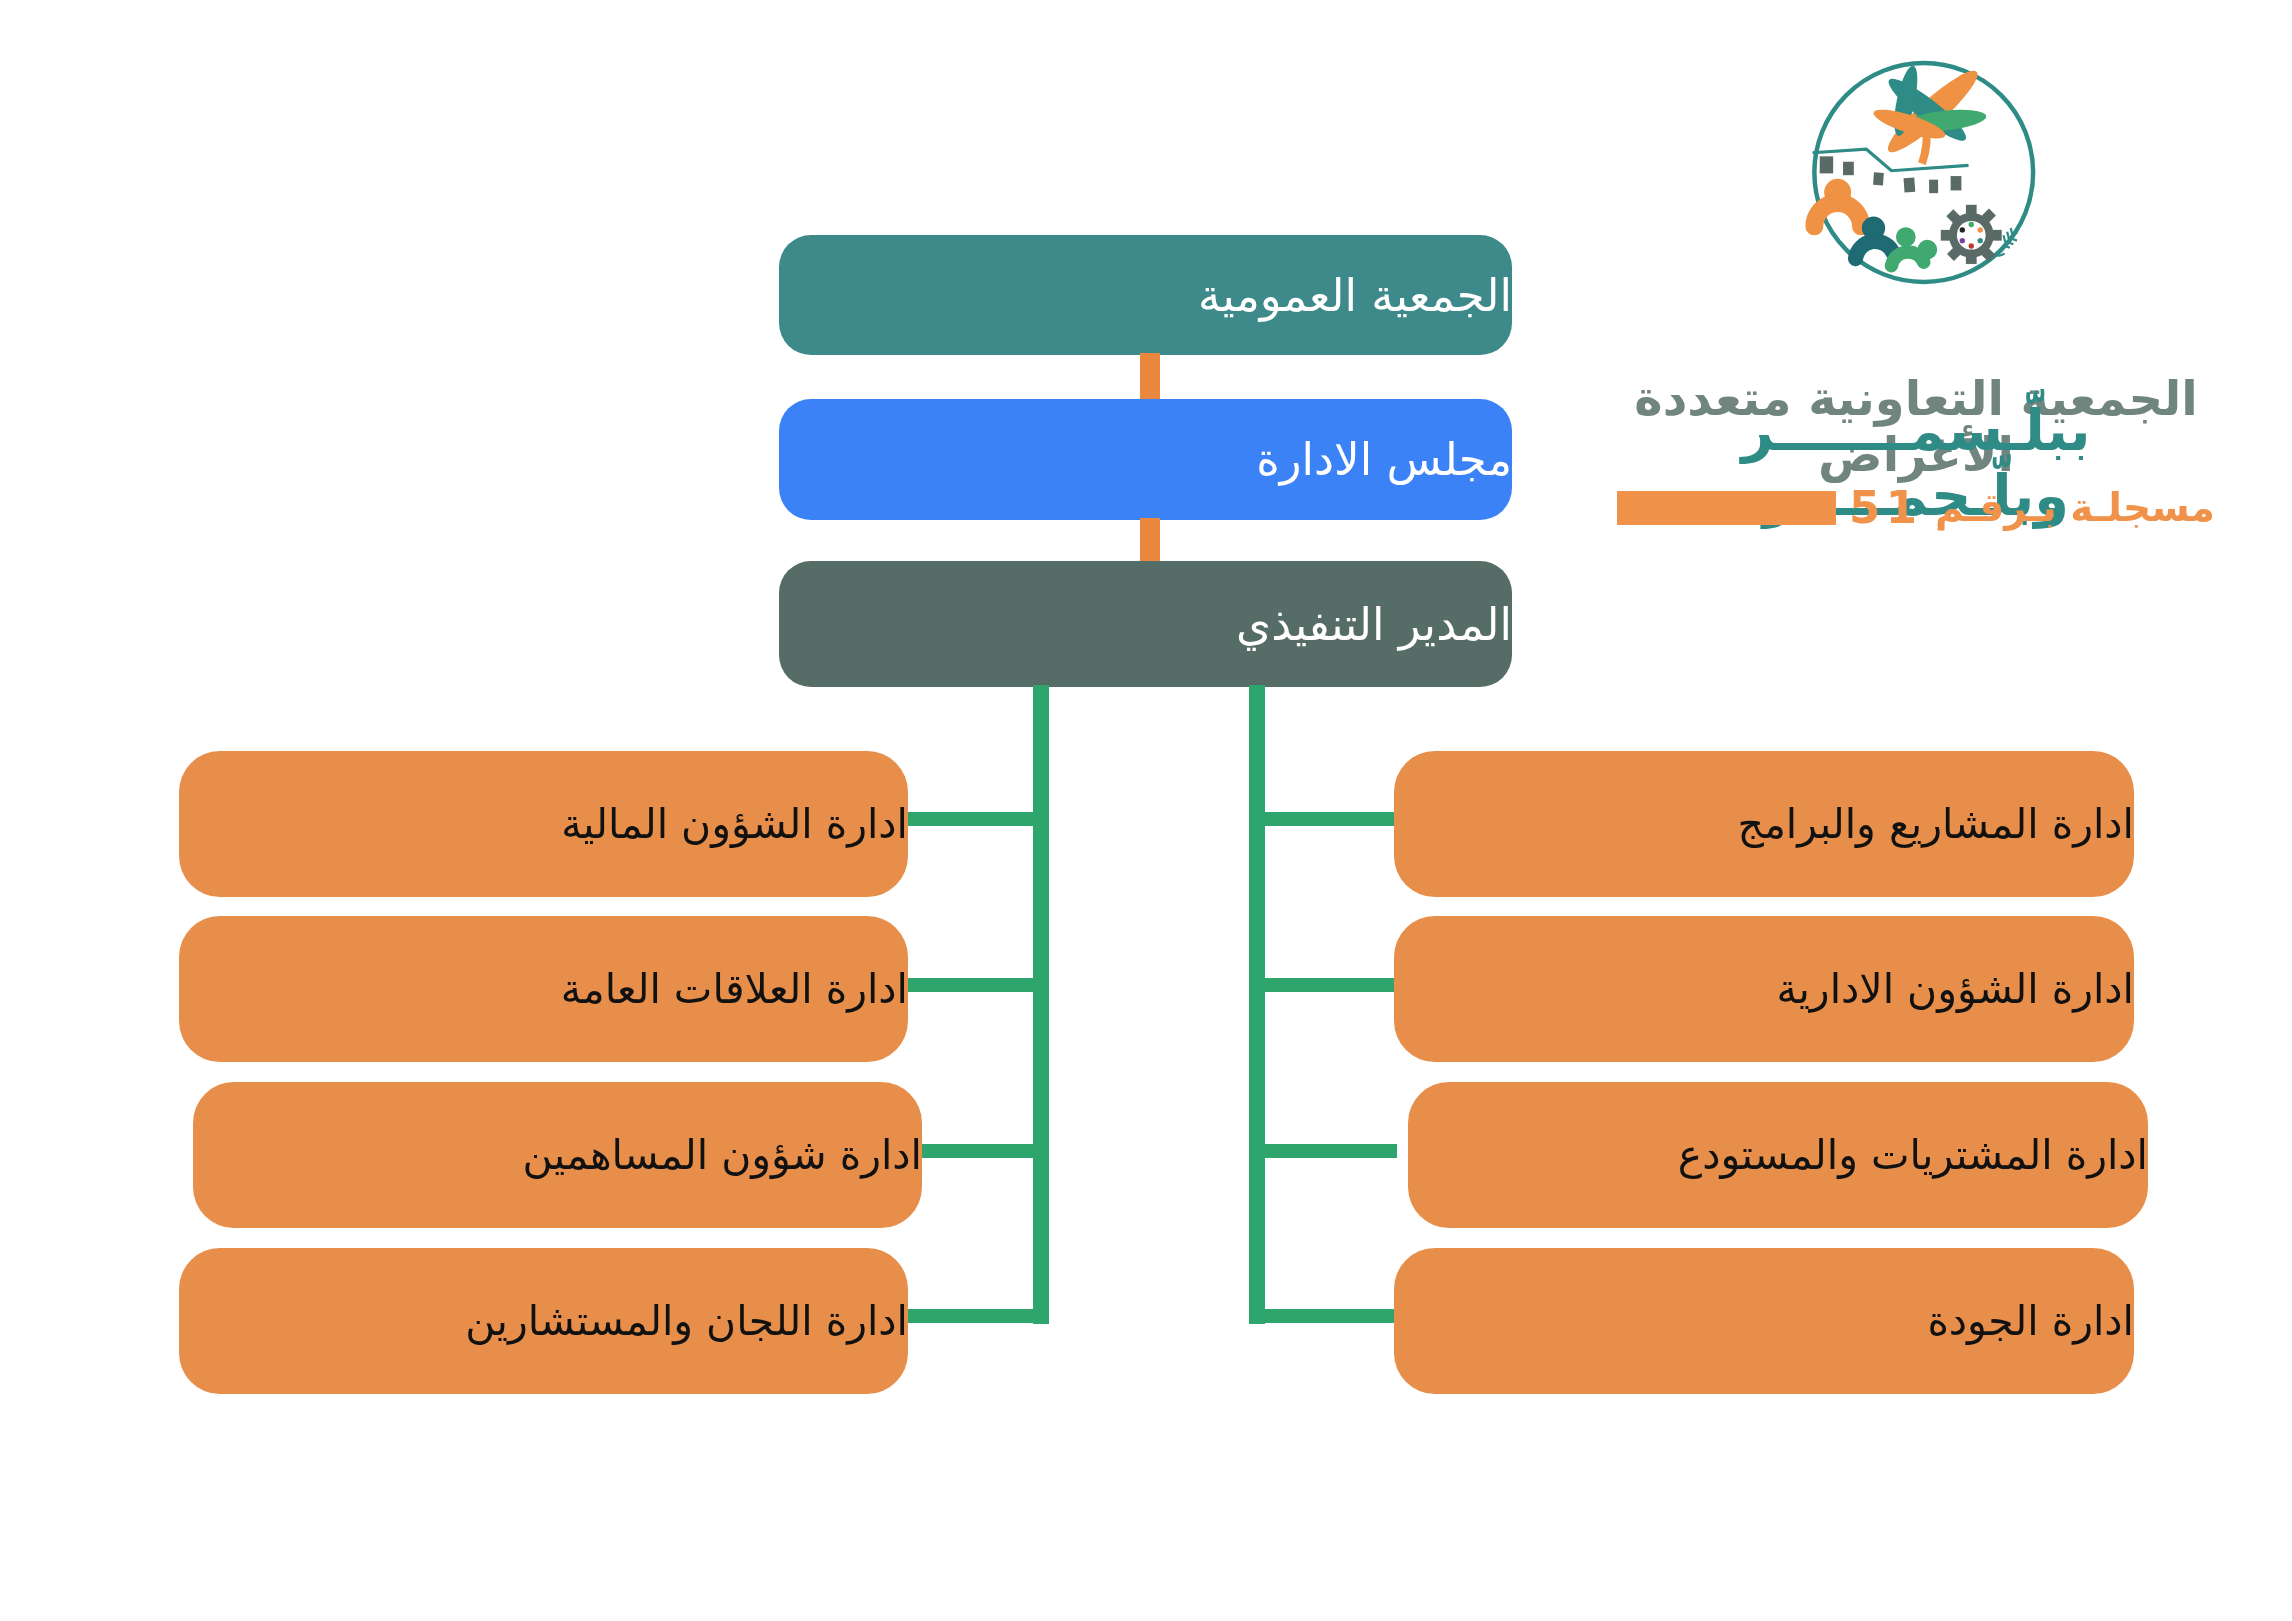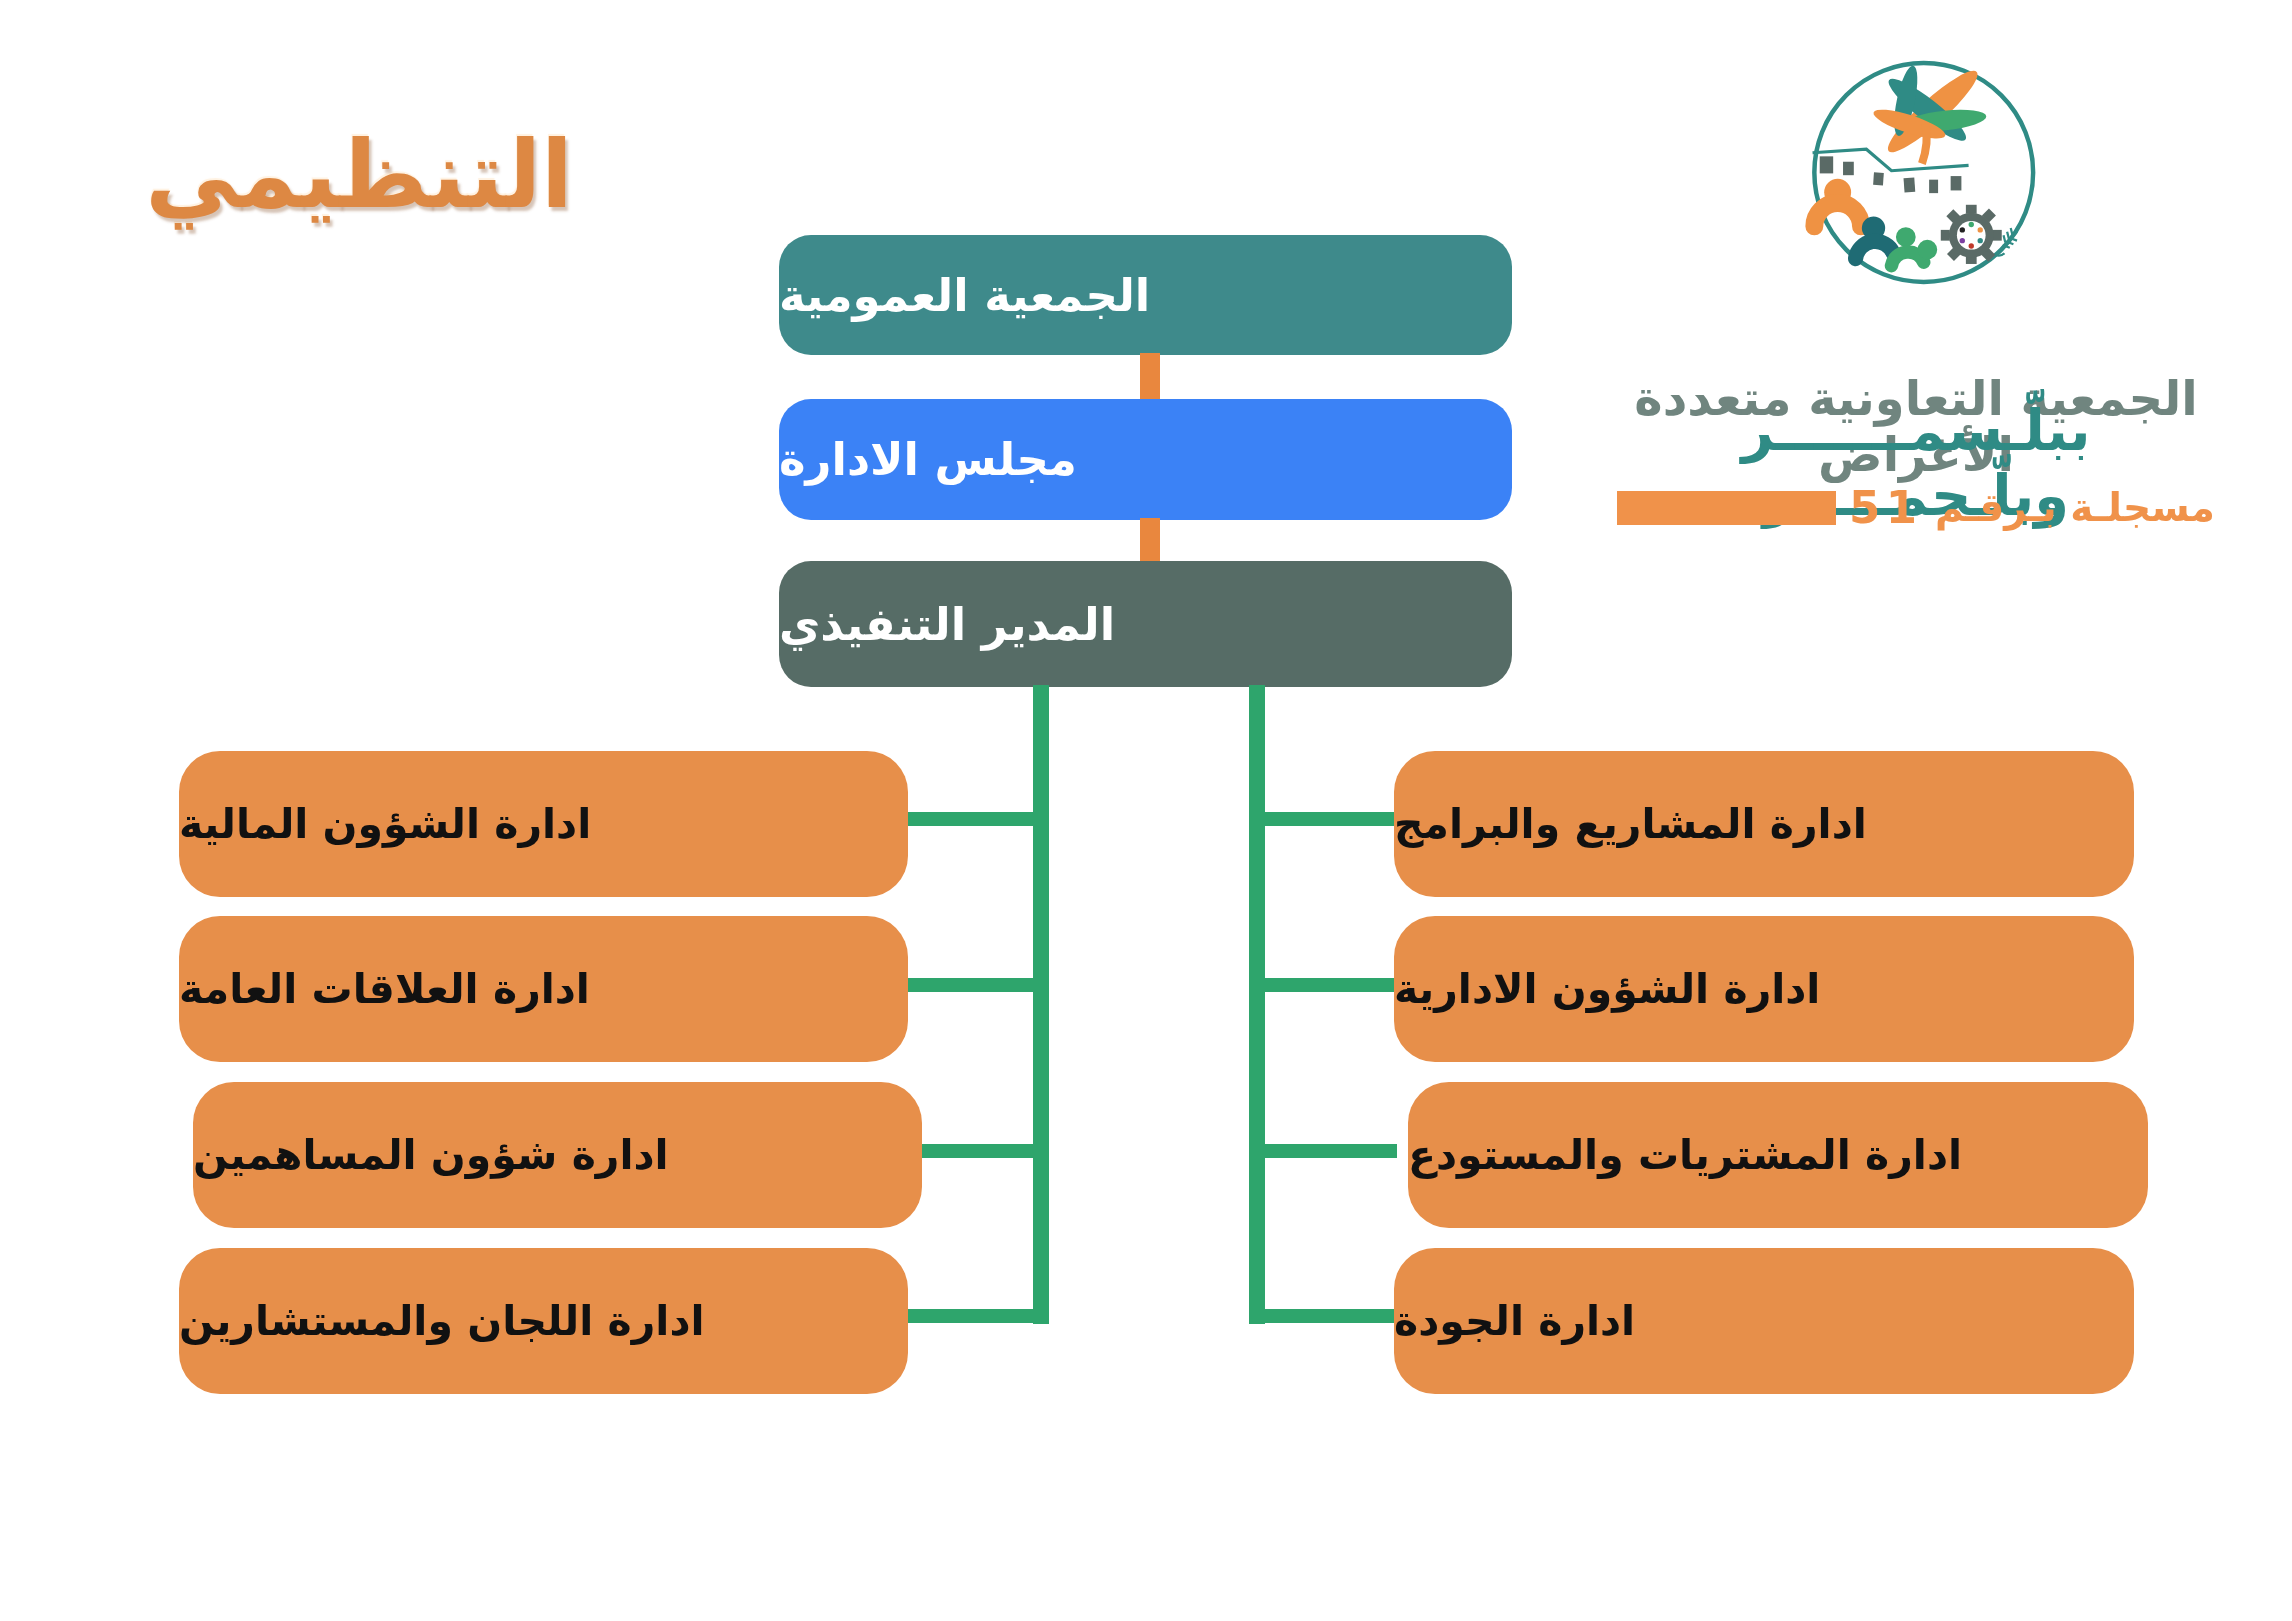--- a/index.html
+++ b/index.html
@@ -14,22 +14,22 @@
   .main-title{
     left:107px;top:115px;width:466px;
     text-align:right;direction:rtl;
     font-size:93px;font-weight:bold;line-height:1.30;
     color:#DD8843;
     text-shadow:2.7px 3.6px 2.7px rgba(120,60,15,.30), -0.9px -1.8px 0.9px rgba(255,235,210,.65);
   }
 
   
   .node{
-    display:flex;align-items:center;justify-content:flex-end;
-    direction:rtl;text-align:center;font-weight:bold;
+    display:flex;align-items:center;justify-content:flex-start;
+    direction:rtl;text-align:center;font-weight:normal;
   }
   .node-top{
     left:779px;width:733px;border-radius:32px;
     color:#ffffff;font-size:45px;
   }
   .n1{top:235px;height:120px;background:#3E8A8B;}
   .n2{top:399px;height:121px;background:#3b82f6;}
   .n3{top:561px;height:126px;background:#566C66;}
 
   .dept{
@@ -71,21 +71,20 @@
     color:#F0924A;font-weight:bold;
   }
   .reg-label{font-size:39px;letter-spacing:1.8px;white-space:nowrap;}
   .reg-number{font-size:45px;letter-spacing:5.4px;}
   .reg-bar{flex:1;height:34px;background:#F0924A;}
 </style>
 </head>
 <body>
 
 <div class="abs main-title">
-  <div>التنظيمي</div>
 </div>
 
 <div class="abs node node-top n1">
   <span>الجمعية العمومية</span>
 </div>
 <div class="abs conn-orange co1"></div>
 
 <div class="abs node node-top n2">
   <span>مجلس الادارة</span>
 </div>

